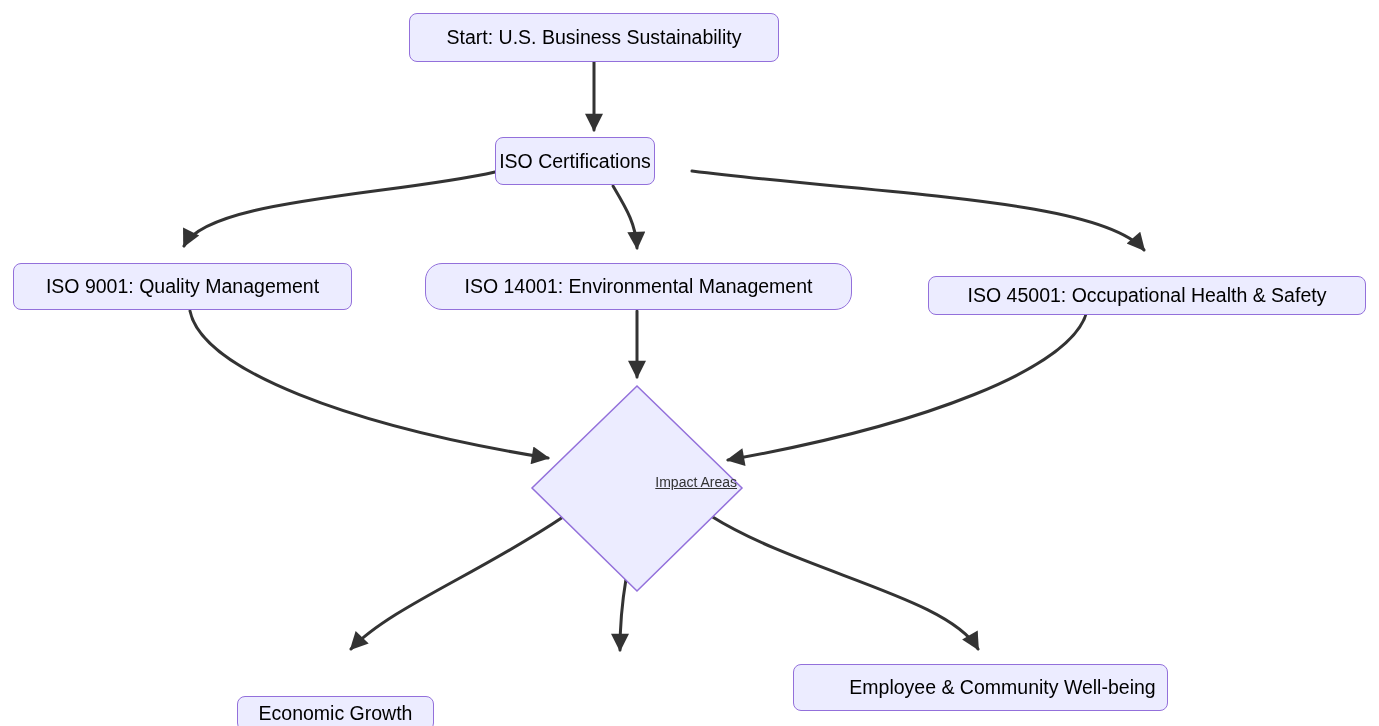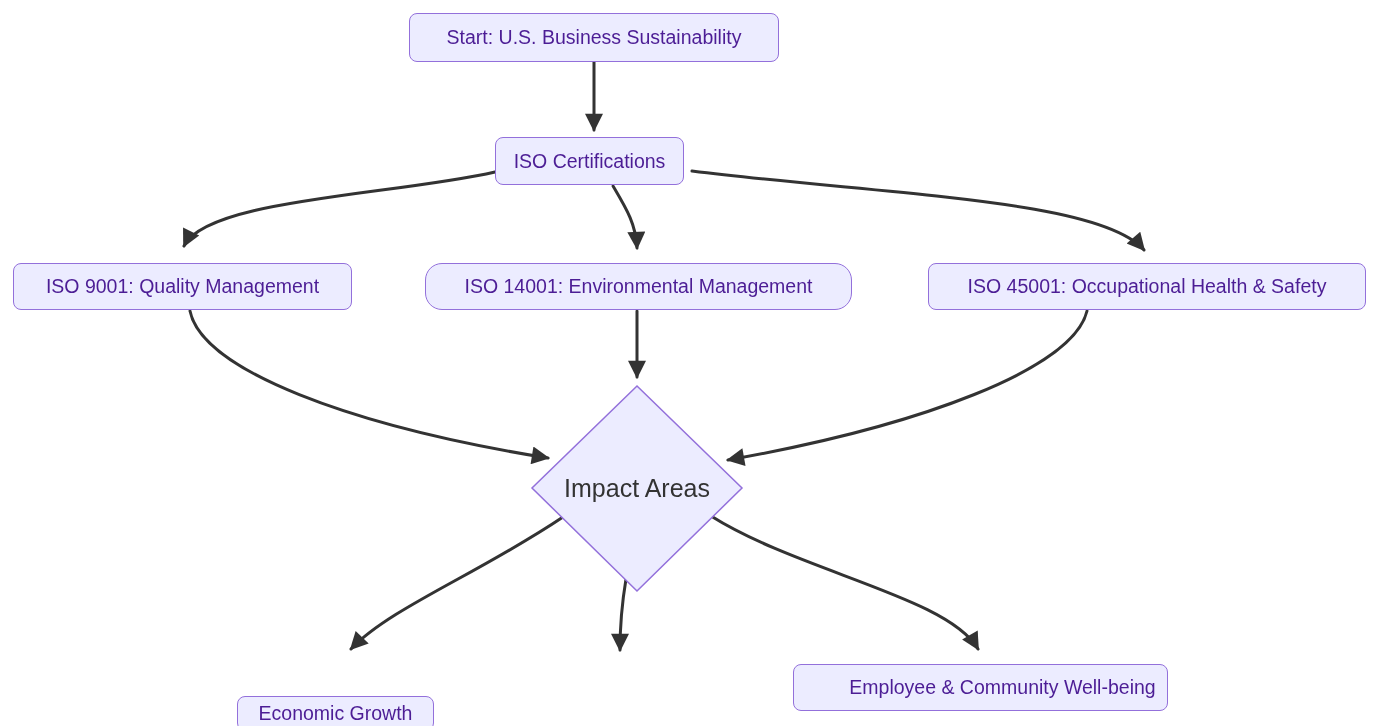--- a/index.html
+++ b/index.html
@@ -27,49 +27,50 @@
     stroke: #333333;
     stroke-width: 3;
     stroke-linecap: round;
   }
   .node {
     position: absolute;
     box-sizing: border-box;
     background: #ECECFF;
     border: 1.5px solid #9370DB;
     border-radius: 8px;
-    color: #4c1d95;
+    color: #000000;
     font-size: 19.5px;
     display: flex;
     align-items: center;
     justify-content: center;
     text-align: center;
     white-space: nowrap;
   }
   .diamond-shape {
     fill: #ECECFF;
     stroke: #9370DB;
     stroke-width: 1.5;
   }
   .diamond-label {
     position: absolute;
     left: 537px;
     top: 474px;
     width: 200px;
-    text-align: center;
+    text-align: right;
     color: #333333;
-    font-size: 25px;
+    font-size: 14px;
     white-space: nowrap;
+    text-decoration: underline;
   }
   
   .n-start     { left: 409px; top: 13px;  width: 370px; height: 49px; }
-  .n-iso       { left: 495px; top: 137px; width: 189px; height: 48px; }
+  .n-iso       { left: 495px; top: 137px; width: 160px; height: 48px; }
   .n-iso9001   { left: 13px;  top: 263px; width: 339px; height: 47px; }
   .n-iso14001  { left: 425px; top: 263px; width: 427px; height: 47px; border-radius: 17px; }
-  .n-iso45001  { left: 928px; top: 263px; width: 438px; height: 47px; }
+  .n-iso45001  { left: 928px; top: 276px; width: 438px; height: 39px; }
   .n-economic  { left: 237px; top: 664px; width: 197px; height: 35px; margin-top: 32px; }
   .n-reduced   { left: 516px; top: 664px; width: 206px; height: 47px; }
   .n-employee  { left: 793px; top: 664px; width: 375px; height: 47px; padding-left: 44px; }
 </style>
 </head>
 <body>
 
 <div class="canvas">
 
   <svg class="edges-layer" viewBox="0 0 1379 726" xmlns="http://www.w3.org/2000/svg">

